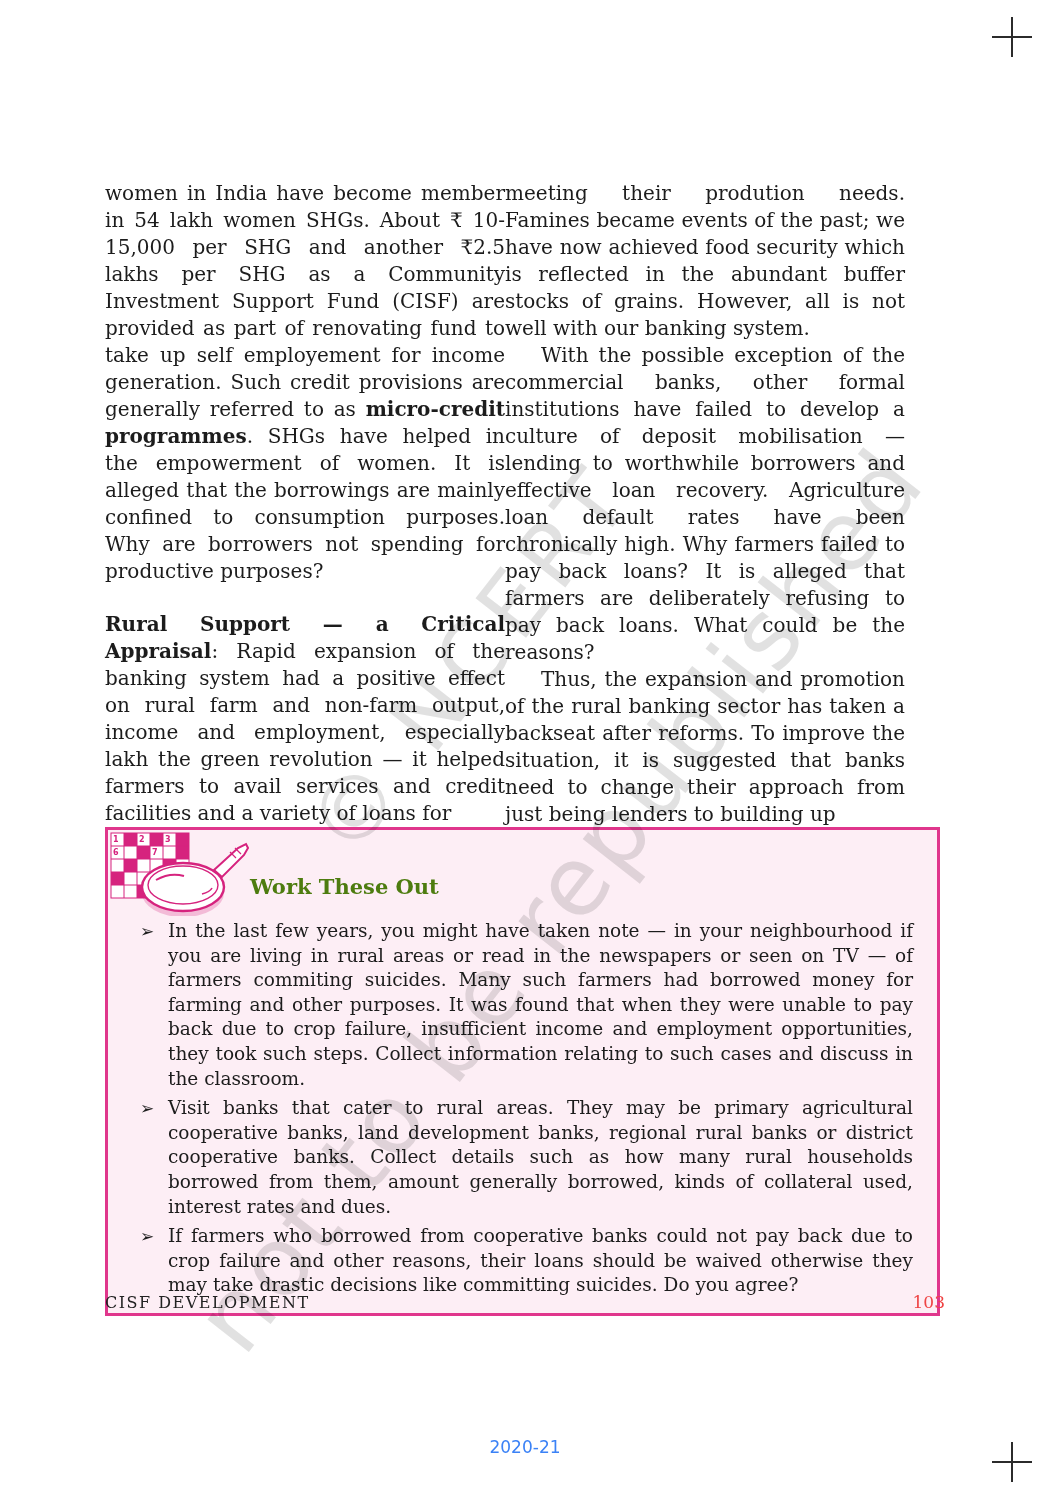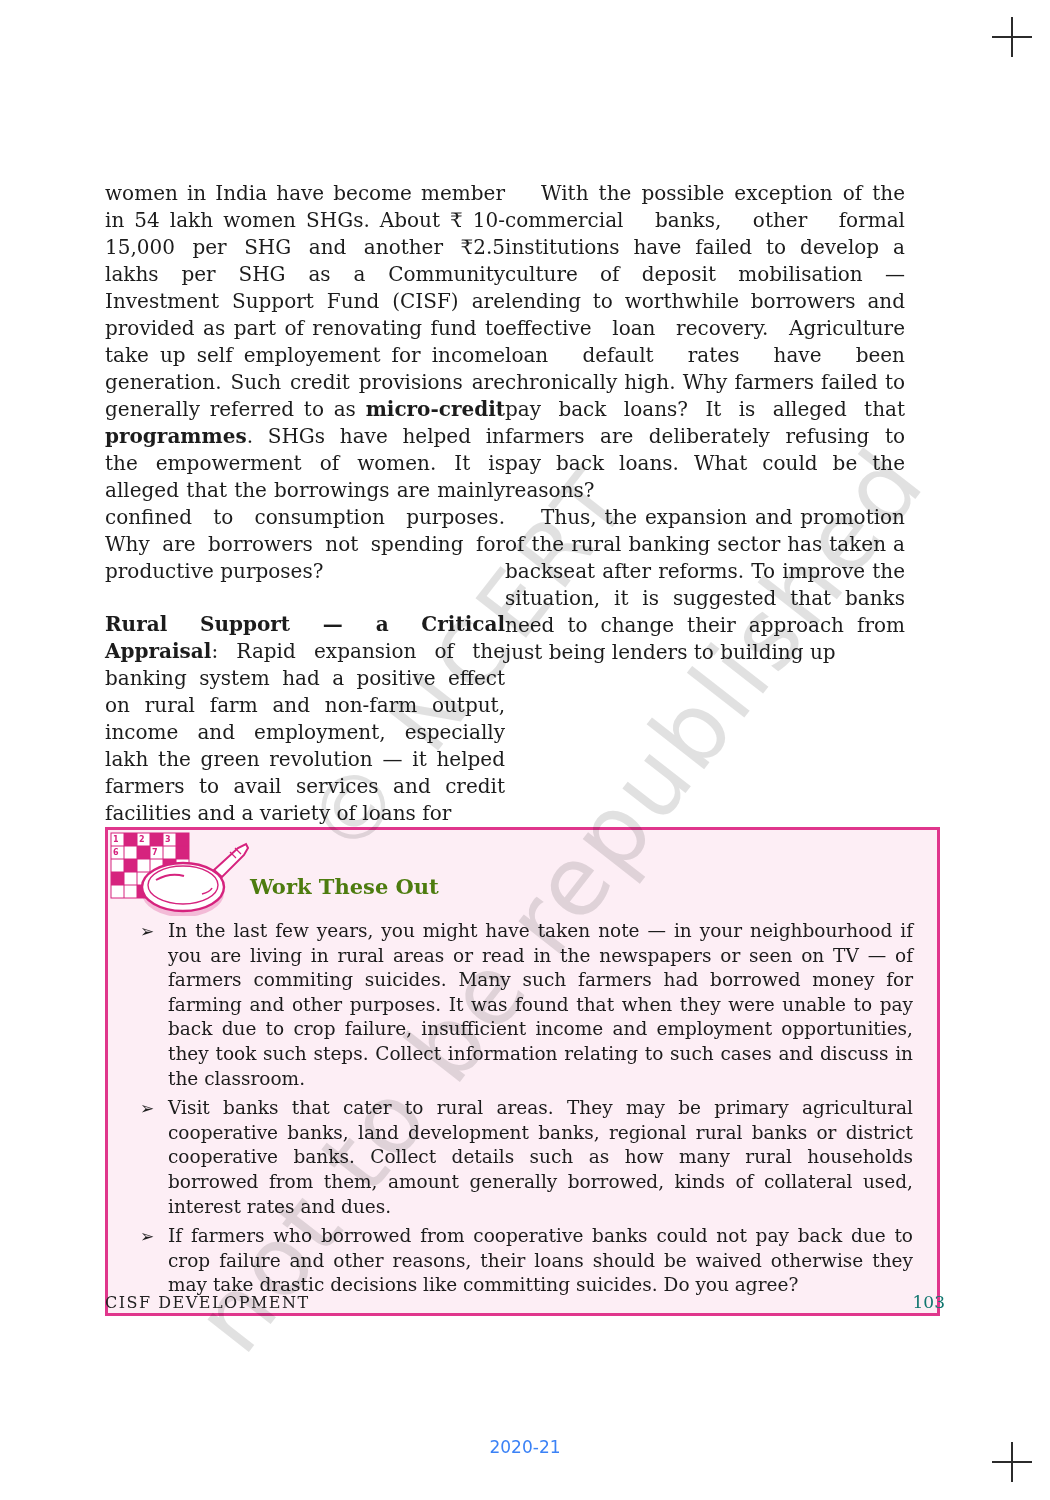--- a/index.html
+++ b/index.html
@@ -111,21 +111,21 @@
     display: flex;
     justify-content: space-between;
     align-items: baseline;
     z-index: 1;
   }
   .footer .running-head {
     font-size: 16px;
     letter-spacing: 1.5px;
     color: #222;
   }
-  .footer .page-number { font-size: 17px; color: #0f766e; }
+  .footer .page-number { font-size: 17px; color: #ef4444; }
 
   .copyright-year {
     position: absolute;
     left: 0; top: 1437px;
     width: 100%;
     text-align: center;
     font-family: "DejaVu Sans", "Liberation Sans", sans-serif;
     font-size: 17px;
     color: #3b82f6;
     z-index: 1;
@@ -147,20 +147,21 @@
 
   <div class="watermark wm1">© NCERT</div>
   <div class="watermark wm2">not to be republished</div>
 
   <div class="columns">
     <div class="col">
       <p><span>women in India have become member in 54 lakh women SHGs. About ₹ 10-15,000 per SHG and another ₹2.5 lakhs per SHG as a Community Investment Support Fund (CISF) are provided as part of renovating fund to take up self employement for income generation. Such credit provisions are generally referred to as </span><span class="bold">micro-credit programmes</span><span>.  SHGs have helped in the empowerment of women. It is alleged that the borrowings are mainly confined to consumption purposes. Why are borrowers not spending for productive purposes?</span></p>
       <p class="spaced"><span class="bold">Rural Support — a Critical Appraisal</span><span>: Rapid expansion of the banking system had a positive effect on rural farm and non-farm output, income and employment, especially lakh the green revolution — it helped farmers to avail  services and credit facilities and a variety of loans for</span></p>
     </div>
     <div class="col">
+      <p>meeting their prodution needs. Famines became events of the past; we have now achieved food security which is reflected in the abundant buffer stocks of grains. However, all is not well with our banking system.</p>
       <p class="indent">With the possible exception of the commercial banks, other formal institutions have failed to develop a culture of deposit mobilisation — lending to worthwhile borrowers and effective loan recovery. Agriculture loan default rates have been chronically high. Why farmers failed to pay back loans? It is alleged that farmers are deliberately refusing to pay back loans. What could be the reasons?</p>
       <p class="indent">Thus, the expansion and promotion of the rural banking sector has taken a backseat after reforms. To improve the situation, it is suggested that banks need to change their approach from just being lenders to building up</p>
     </div>
   </div>
 
   <div class="work-box">
     <svg class="box-icon" viewBox="0 0 140 84" xmlns="http://www.w3.org/2000/svg">
 
       <g stroke="#d6237e" stroke-width="1">
         <rect x="1" y="1" width="78" height="65" fill="#ffffff"></rect>

